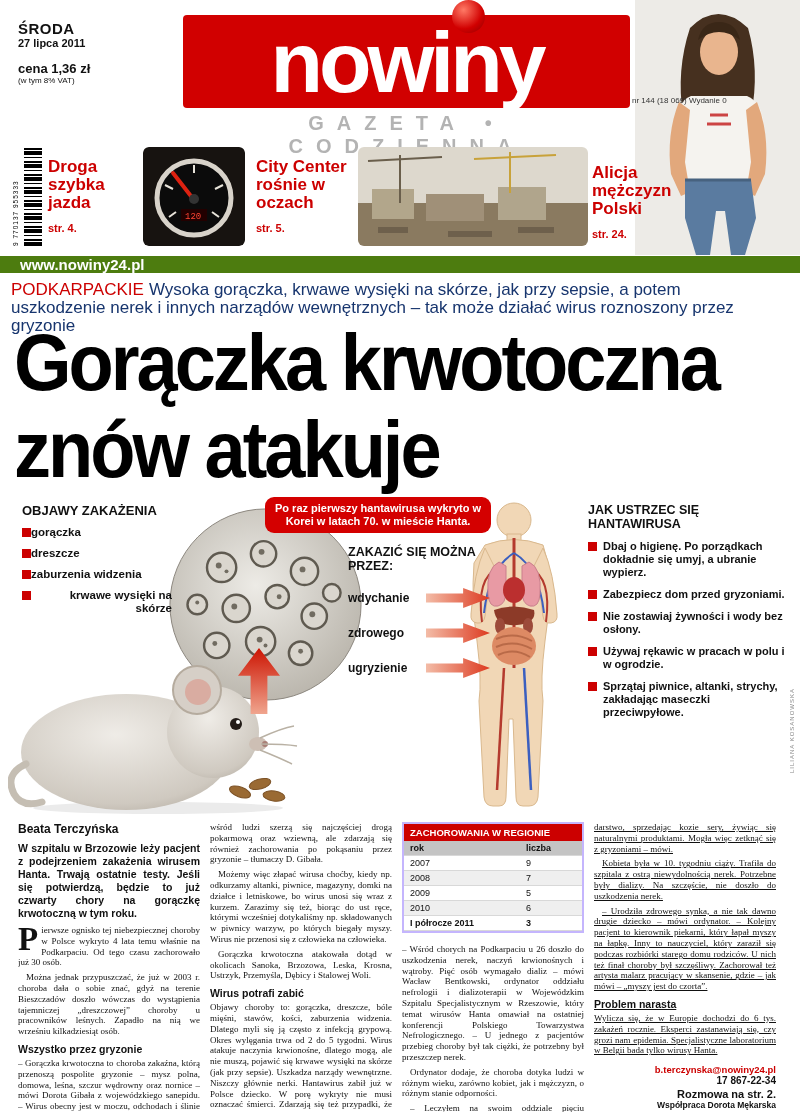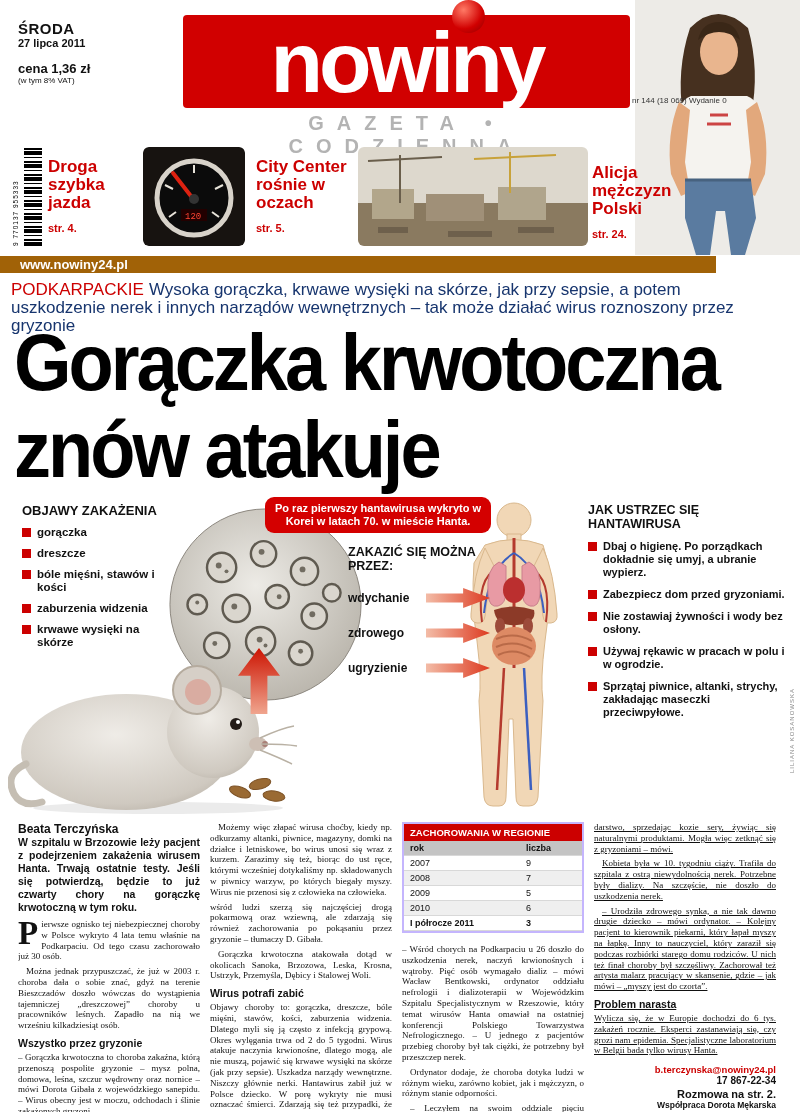--- a/index.html
+++ b/index.html
@@ -28,35 +28,35 @@
     background:repeating-linear-gradient(to bottom,#000 0 2px,#fff 2px 3px,#000 3px 7px,#fff 7px 9px,#000 9px 10px,#fff 10px 13px);}
   .barcode-num{position:absolute;left:-4px;top:0;height:98px;font-size:6.5px;letter-spacing:1px;
     writing-mode:vertical-rl;transform:rotate(180deg);color:#000;}
 
   
   .teaser-title{color:#cc0000;font-weight:bold;font-size:17px;line-height:18px;}
   .teaser-page{color:#cc0000;font-weight:bold;font-size:11px;margin-top:10px;}
   .t-img{overflow:hidden;border-radius:6px;}
 
   
-  .url-bar{left:0;top:256px;width:716px;height:17px;background:#a16207;color:#fff;
-           font-size:13px;font-weight:bold;line-height:17px;padding-left:20px;box-sizing:border-box;z-index:6;}
+  .url-bar{left:0;top:256px;width:800px;height:17px;background:#4d7c0f;color:#fff;
+           font-size:15px;font-weight:bold;line-height:17px;padding-left:20px;box-sizing:border-box;z-index:6;}
 
   
   .lead{left:11px;top:281px;width:762px;font-size:17px;font-weight:normal;line-height:18px;color:#17356e;}
   .kicker{color:#cc0000;margin-right:5px;}
 
   
   .headline{left:14px;top:320px;width:782px;font-weight:bold;color:#000;font-size:74px;
             line-height:80px;letter-spacing:-3px;transform:scaleY(1.08);transform-origin:0 0;}
 
   
   .info-h{font-size:13px;font-weight:bold;}
   .sym-panel{left:22px;top:503px;width:150px;z-index:3;}
-  .sym-item{display:flex;gap:6px;margin-top:8px;font-size:11.5px;font-weight:bold;line-height:13px;}
+  .sym-item{display:flex;margin-top:8px;font-size:11.5px;font-weight:bold;line-height:13px;text-align:right;}
   .bullet{width:9px;height:9px;background:#cc0000;flex:0 0 9px;margin-top:2px;}
   .virus{left:168px;top:507px;width:195px;height:195px;z-index:1;}
   .callout{left:265px;top:497px;width:226px;background:#d40000;border-radius:9px;color:#fff;
            font-weight:bold;font-size:11px;line-height:13px;text-align:center;padding:5px 10px;
            box-sizing:border-box;z-index:6;}
   .infect{left:348px;top:545px;width:142px;z-index:6;}
   .route{display:flex;align-items:center;justify-content:space-between;margin-top:15px;}
   .route-label{font-size:12px;font-weight:bold;}
   .arrow-r{width:64px;height:20px;background:linear-gradient(to right,#f3bca7,#dd3a20);
            clip-path:polygon(0 28%,58% 28%,58% 0,100% 50%,58% 100%,58% 72%,0 72%);}
@@ -68,21 +68,21 @@
   .arrow-up{left:238px;top:648px;width:42px;height:66px;z-index:4;
             background:linear-gradient(to top,#f0a58e,#cc1402);
             clip-path:polygon(50% 0,100% 42%,70% 42%,70% 100%,30% 100%,30% 42%,0 42%);}
   .rodent-note{left:284px;top:686px;width:168px;font-size:12px;font-weight:bold;line-height:15px;z-index:5;}
   .credit{left:789px;top:688px;font-size:6px;color:#888;letter-spacing:1px;
           writing-mode:vertical-rl;transform:rotate(180deg);}
 
   
   .col{position:absolute;top:822px;height:290px;width:182px;overflow:hidden;}
   .c1{left:18px;} .c2{left:210px;} .c3{left:402px;} .c4{left:594px;text-decoration:underline;}
-  .byline{font-size:12px;font-weight:bold;}
+  .byline{font-size:12px;font-weight:bold;margin-bottom:6px;}
   .intro{font-size:10.5px;font-weight:bold;line-height:13px;text-align:justify;margin-bottom:5px;}
   .bodyp{font-size:9px;line-height:10.8px;text-align:justify;margin:0 0 4px;
          font-family:"Liberation Serif",serif;text-indent:8px;}
   .noindent{text-indent:0;}
   .dropcap{float:left;font-size:33px;line-height:29px;font-weight:bold;padding-right:3px;
            font-family:"Liberation Serif",serif;}
   .subhead{font-size:10.5px;font-weight:bold;margin:6px 0 3px;}
 
   
   .rtable{margin-bottom:11px;border:2px solid #c4b5fd;}
@@ -210,24 +210,20 @@
 
   <div class="abs sym-panel">
     <div class="info-h">OBJAWY ZAKAŻENIA</div>
     <div class="sym-item">
         <span class="bullet"></span>
         <span>gorączka</span>
       </div>
     <div class="sym-item">
         <span class="bullet"></span>
         <span>dreszcze</span>
-      </div>
-    <div class="sym-item">
-        <span class="bullet"></span>
-        <span>bóle mięśni, stawów i kości</span>
       </div>
     <div class="sym-item">
         <span class="bullet"></span>
         <span>zaburzenia widzenia</span>
       </div>
     <div class="sym-item">
         <span class="bullet"></span>
         <span>krwawe wysięki na skórze</span>
       </div>
   </div>
@@ -385,22 +381,22 @@
     <div class="byline">Beata Terczyńska</div>
     <div class="intro">W szpitalu w Brzozowie leży pacjent z podejrzeniem zakażenia wirusem Hanta. Trwają ostatnie testy. Jeśli się potwierdzą, będzie to już czwarty chory na gorączkę krwotoczną w tym roku.</div>
     <p class="bodyp noindent"><span class="dropcap">P</span><span>ierwsze ognisko tej niebezpiecznej choroby w Polsce wykryto 4 lata temu właśnie na Podkarpaciu. Od tego czasu zachorowało już 30 osób.</span></p>
     <p class="bodyp">Można jednak przypuszczać, że już w 2003 r. choroba dała o sobie znać, gdyż na terenie Bieszczadów doszło wówczas do wystąpienia tajemniczej „dreszczowej” choroby u pracowników leśnych. Zapadło na nią we wrześniu kilkadziesiąt osób.</p>
     <div class="subhead">Wszystko przez gryzonie</div>
     <p class="bodyp noindent">– Gorączka krwotoczna to choroba zakaźna, którą przenoszą pospolite gryzonie – mysz polna, domowa, leśna, szczur wędrowny oraz nornice – mówi Dorota Gibała z wojewódzkiego sanepidu. – Wirus obecny jest w moczu, odchodach i ślinie zakażonych gryzoni.</p>
 
   </div>
 
   <div class="col c2">
+    <p class="bodyp noindent">wśród ludzi szerzą się najczęściej drogą pokarmową oraz wziewną, ale zdarzają się również zachorowania po pokąsaniu przez gryzonie – tłumaczy D. Gibała.</p>
     <p class="bodyp">Możemy więc złapać wirusa choćby, kiedy np. odkurzamy altanki, piwnice, magazyny, domki na działce i letniskowe, bo wirus unosi się wraz z kurzem. Zarazimy się też, biorąc do ust ręce, którymi wcześniej dotykaliśmy np. składowanych w piwnicy warzyw, po których biegały myszy. Wirus nie przenosi się z człowieka na człowieka.</p>
-    <p class="bodyp noindent">wśród ludzi szerzą się najczęściej drogą pokarmową oraz wziewną, ale zdarzają się również zachorowania po pokąsaniu przez gryzonie – tłumaczy D. Gibała.</p>
     <p class="bodyp">Gorączka krwotoczna atakowała dotąd w okolicach Sanoka, Brzozowa, Leska, Krosna, Ustrzyk, Przemyśla, Dębicy i Stalowej Woli.</p>
     <div class="subhead">Wirus potrafi zabić</div>
     <p class="bodyp noindent">Objawy choroby to: gorączka, dreszcze, bóle mięśni, stawów, kości, zaburzenia widzenia. Dlatego myli się ją często z infekcją grypową. Okres wylęgania trwa od 2 do 5 tygodni. Wirus atakuje naczynia krwionośne, dlatego mogą, ale nie muszą, pojawić się krwawe wysięki na skórze (jak przy sepsie). Uszkadza narządy wewnętrzne. Niszczy głównie nerki. Hantawirus zabił już w Polsce dziecko. W porę wykryty nie musi oznaczać śmierci. Zdarzają się też przypadki, że zakażenie przebiega bezobjawowo.</p>
   </div>
 
   <div class="col c3">
     <div class="rtable">
       <div class="rt-title">ZACHOROWANIA W REGIONIE</div>
       <div class="rt-row rt-head">
         <span>rok</span>

